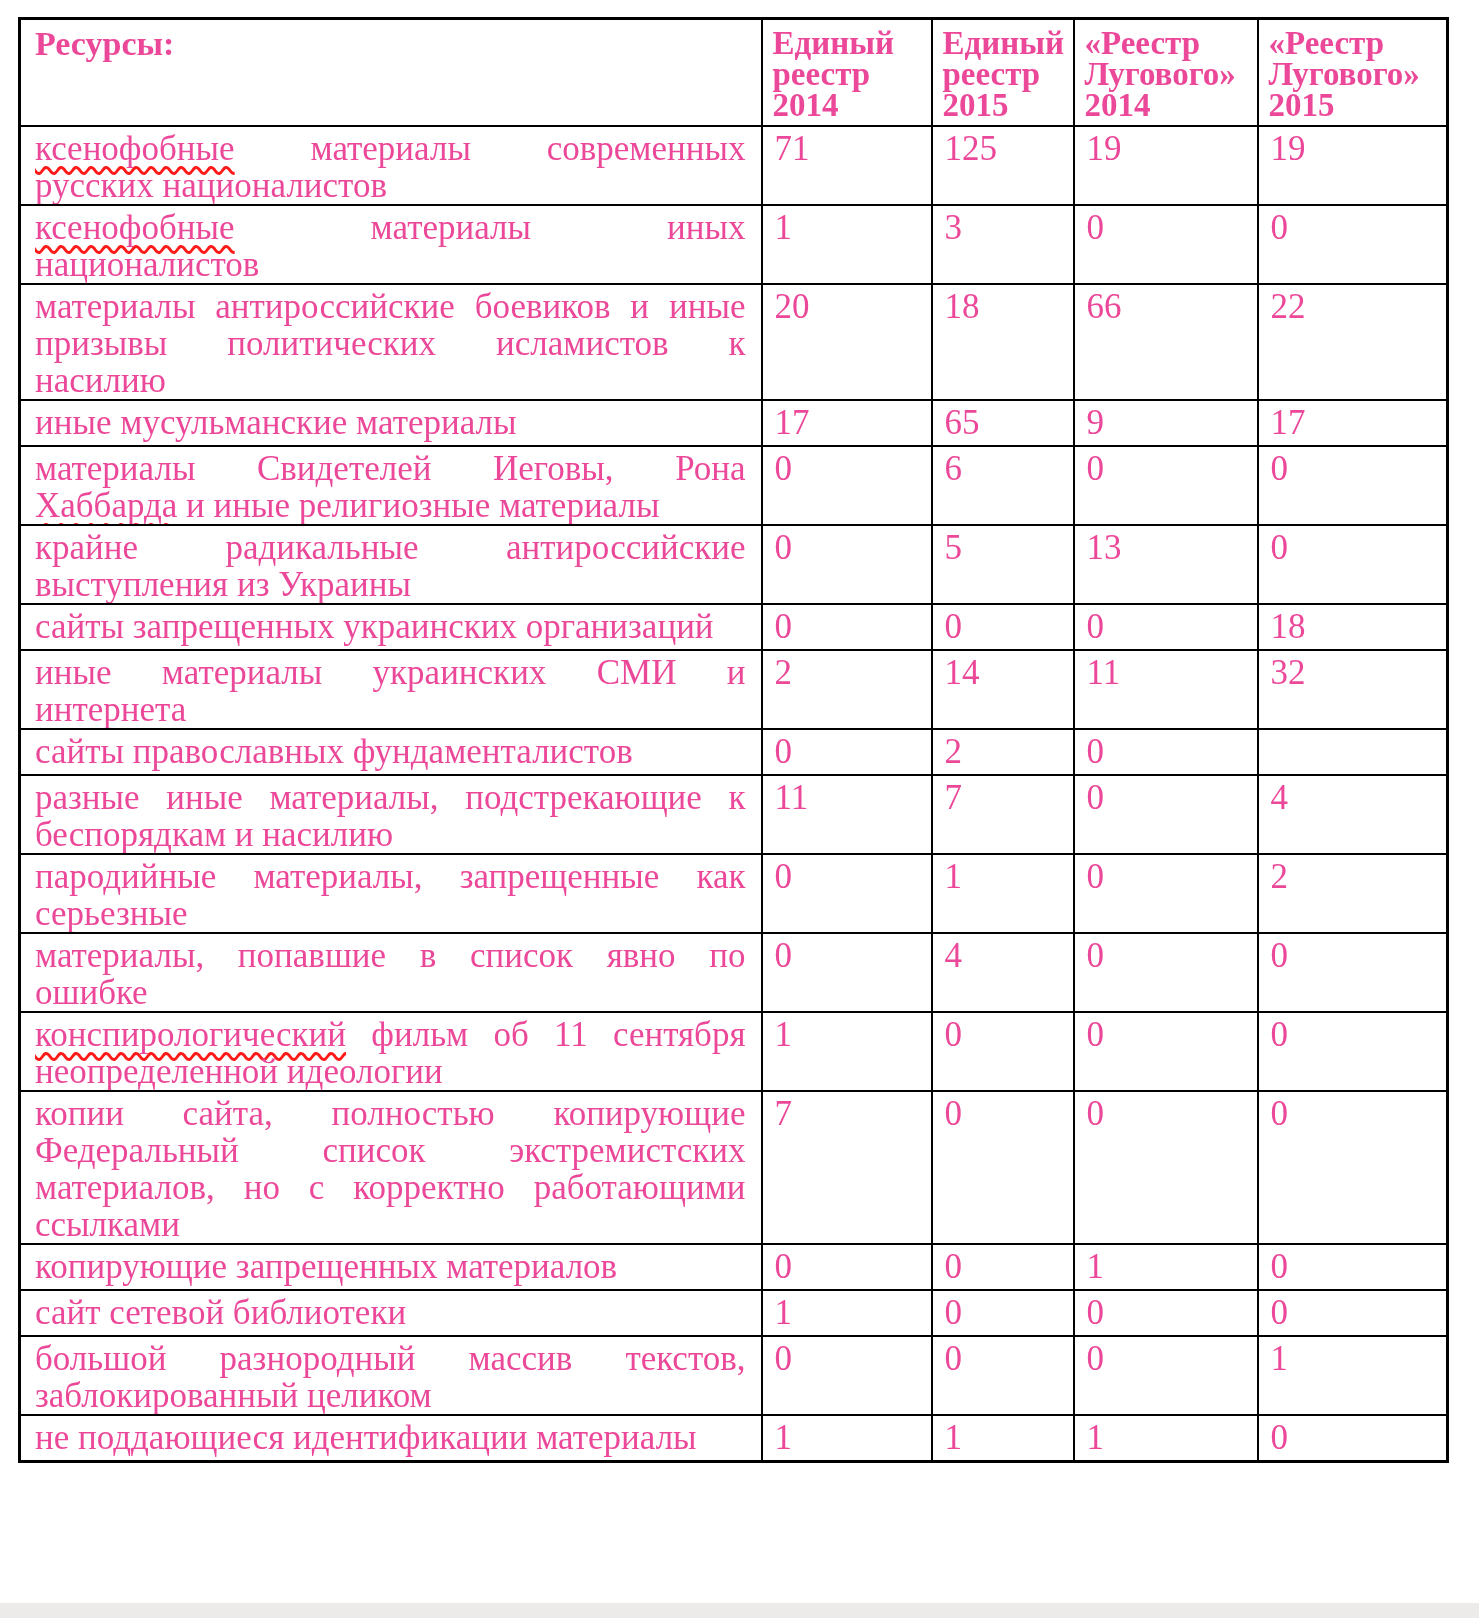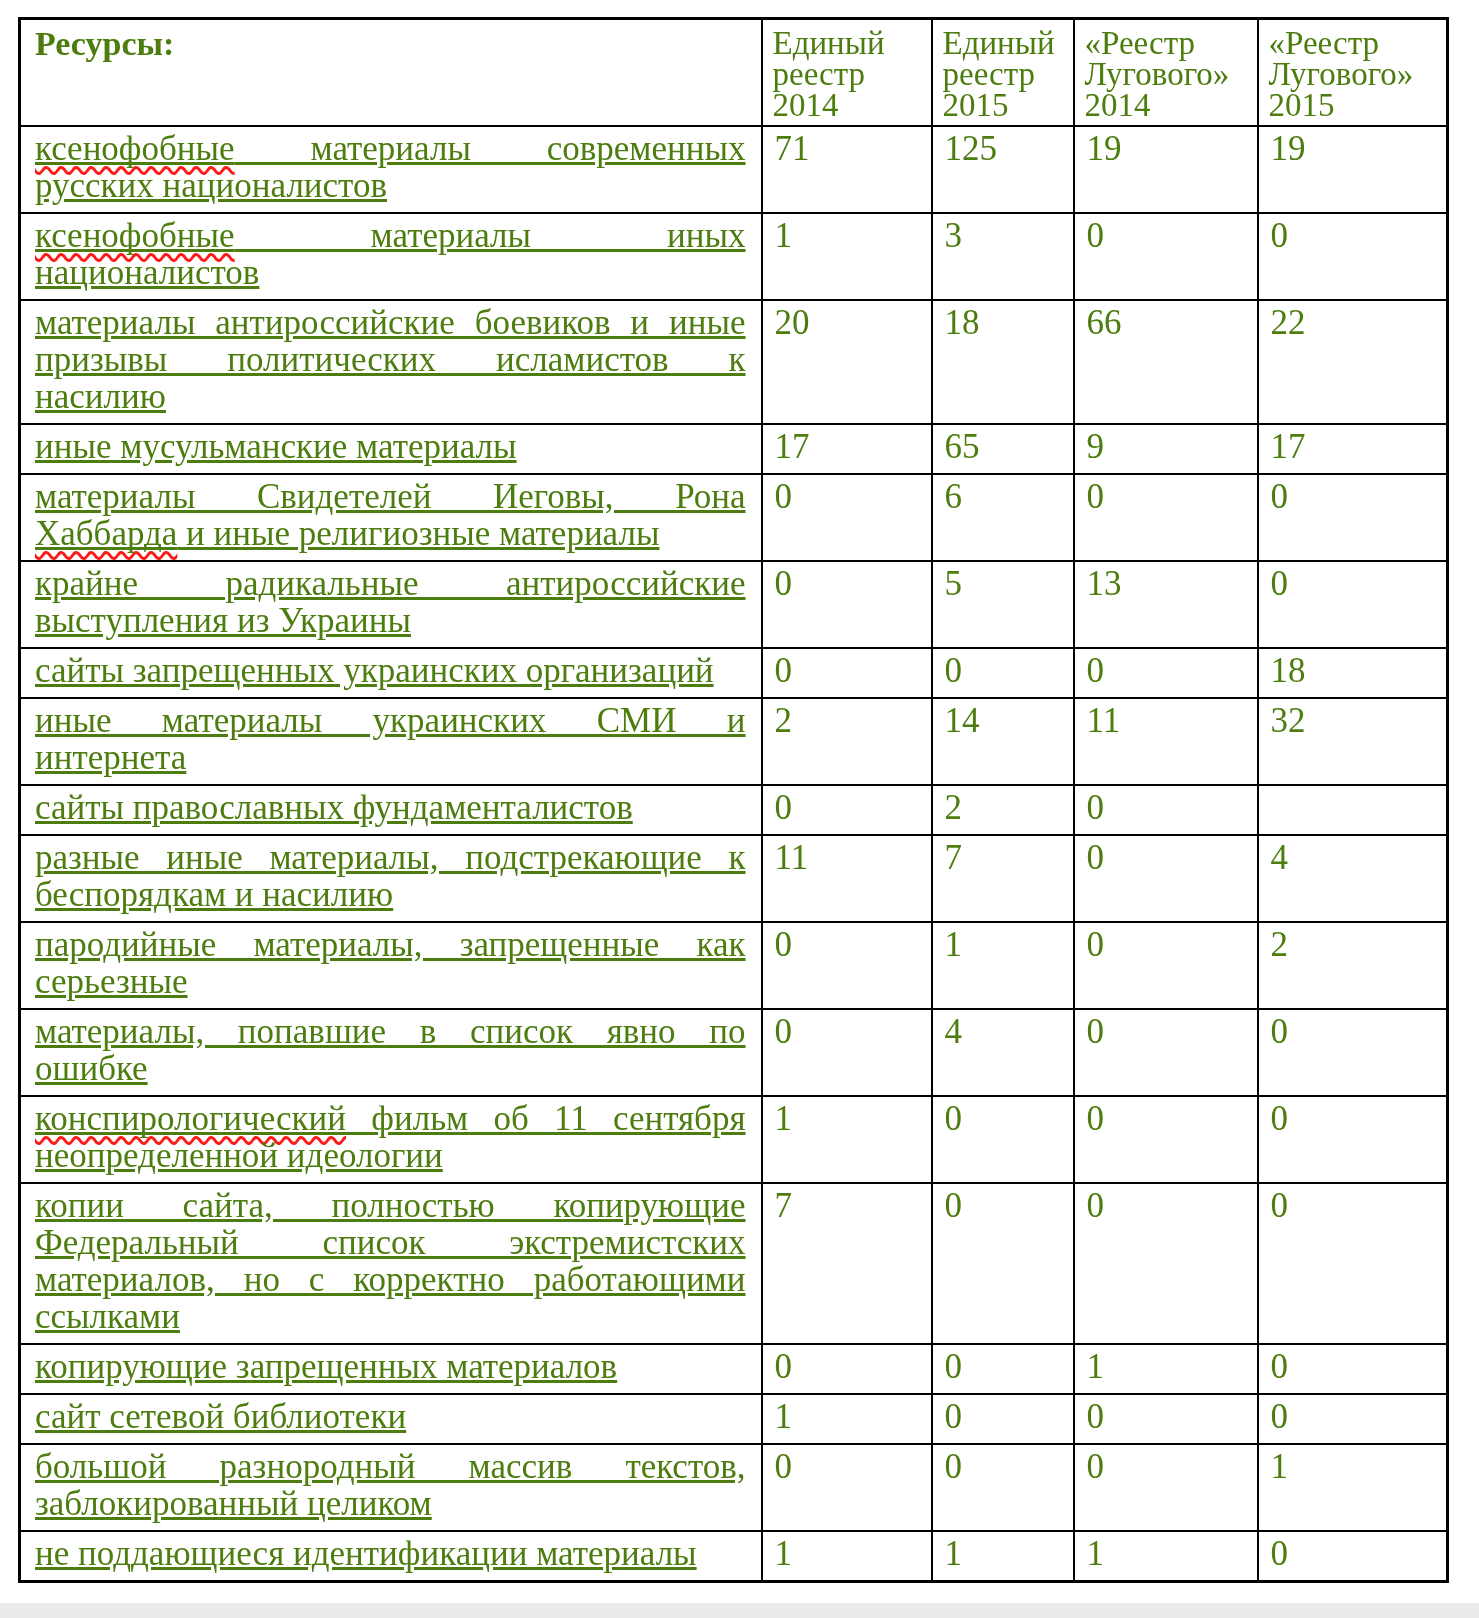--- a/index.html
+++ b/index.html
@@ -7,21 +7,21 @@
     padding: 0;
     background: #ffffff;
   }
   .page {
     position: relative;
     width: 1479px;
     height: 1618px;
     background: #ffffff;
     overflow: hidden;
     font-family: "Liberation Serif", "DejaVu Serif", serif;
-    color: #4d7c0f;
+    color: #ec4899;
   }
   table.res-table {
     position: absolute;
     left: 18px;
     top: 17px;
     width: 1428px;
     border-collapse: collapse;
     table-layout: fixed;
     border: 3px solid #000000;
   }
@@ -38,33 +38,32 @@
     text-align: left;
     overflow: hidden;
   }
   th.label-h {
     font-weight: bold;
     font-size: 34px;
     padding: 8px 15px 4px 14px;
     line-height: 31px;
   }
   th.num-h {
-    font-weight: normal;
+    font-weight: bold;
     font-size: 33px;
     padding: 8px 6px 4px 10px;
   }
   th.num-h .hline {
     display: block;
     line-height: 31px;
     white-space: nowrap;
   }
   td.label {
     font-size: 35px;
-    padding: 3px 15px 8px 14px;
-    text-decoration: underline;
+    padding: 3px 15px 0 14px;
   }
   td.label .line {
     display: block;
     line-height: 37px;
   }
   td.label .line.stretch {
     text-align: justify;
     text-align-last: justify;
     -moz-text-align-last: justify;
   }

